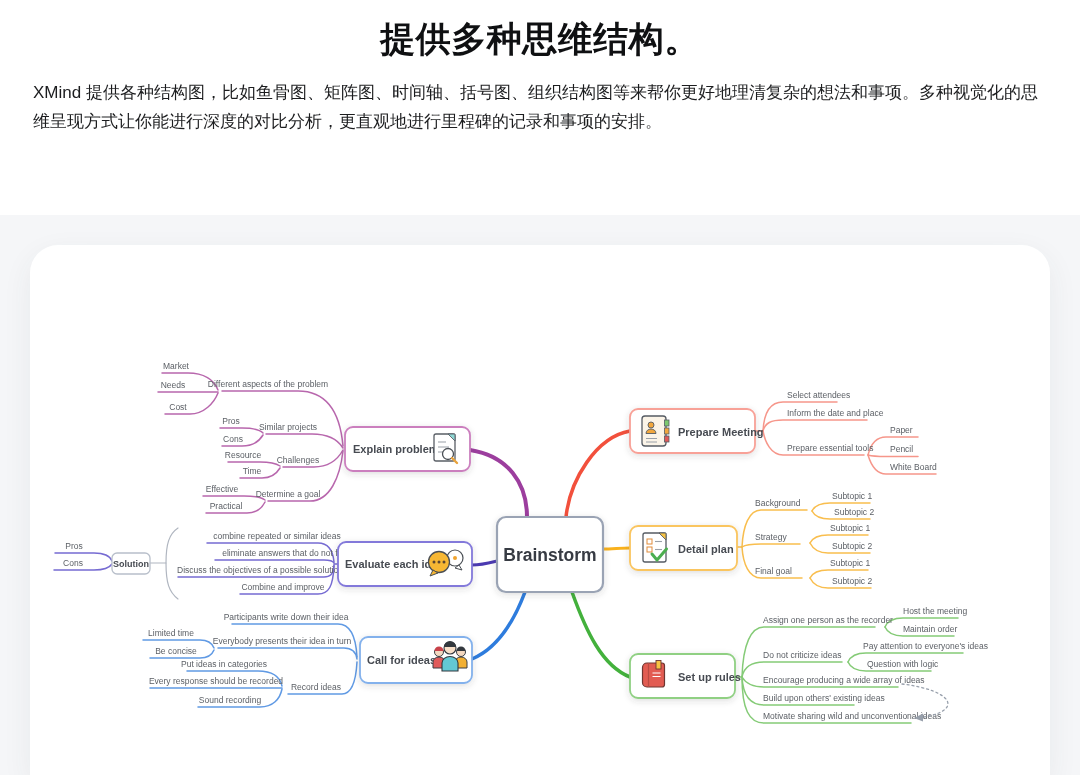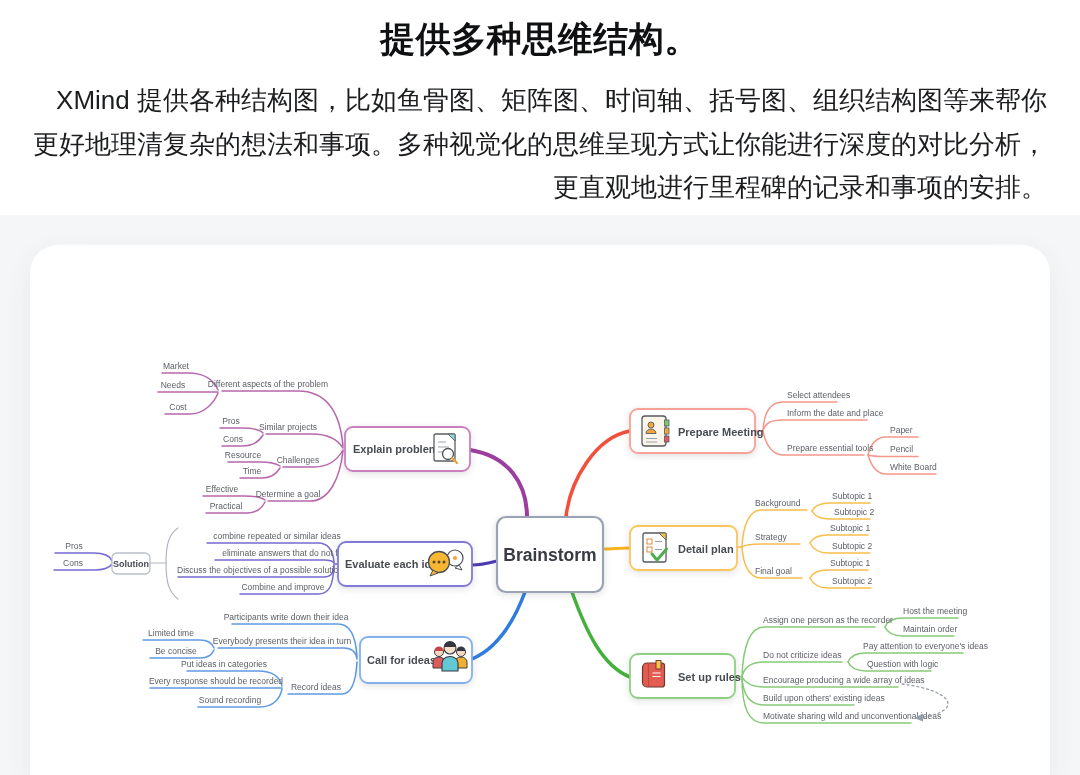--- a/index.html
+++ b/index.html
@@ -7,22 +7,22 @@
   body {
     font-family:"Liberation Sans","DejaVu Sans",sans-serif;
     background:#ffffff; position:relative; overflow:hidden;
   }
   .page { position:relative; width:1080px; height:546px; }
   .hero { position:relative; padding-top:16px; text-align:center; z-index:2; }
   .hero h1 {
     font-size:35px; font-weight:700; color:#0f1012; letter-spacing:.5px;
   }
   .hero p {
-    margin:16px auto 0; width:1014px; font-size:26px; line-height:1.68;
-    color:#1c1d1f; text-align:right;
+    margin:16px auto 0; width:1014px; font-size:17px; line-height:1.68;
+    color:#1c1d1f; text-align:left;
   }
   .stage {
     position:absolute; left:0; top:215px; width:1080px; height:560px;
     background:#f5f6f8; z-index:1;
   }
   .card {
     position:absolute; left:30px; top:245px; width:1020px; height:530px;
     background:#ffffff; border-radius:28px 28px 0 0;
     box-shadow:0 10px 30px rgba(60,64,67,.07); z-index:2;
   }

